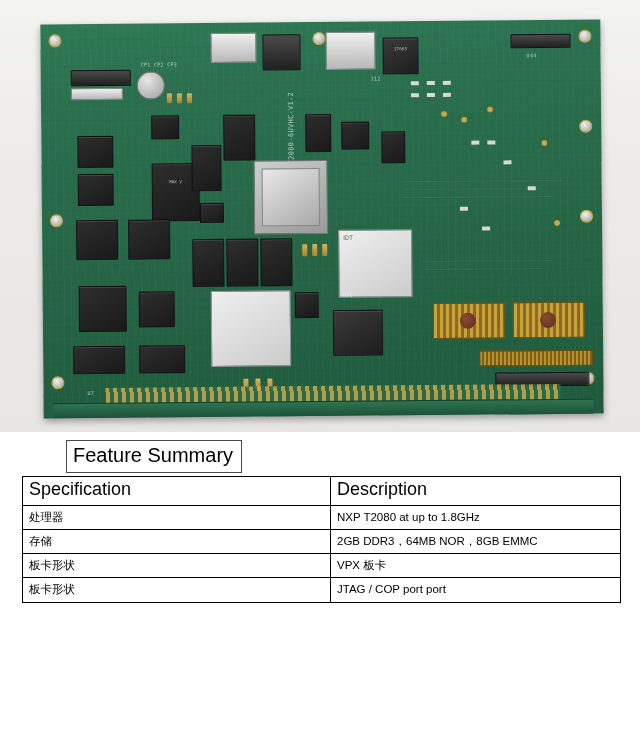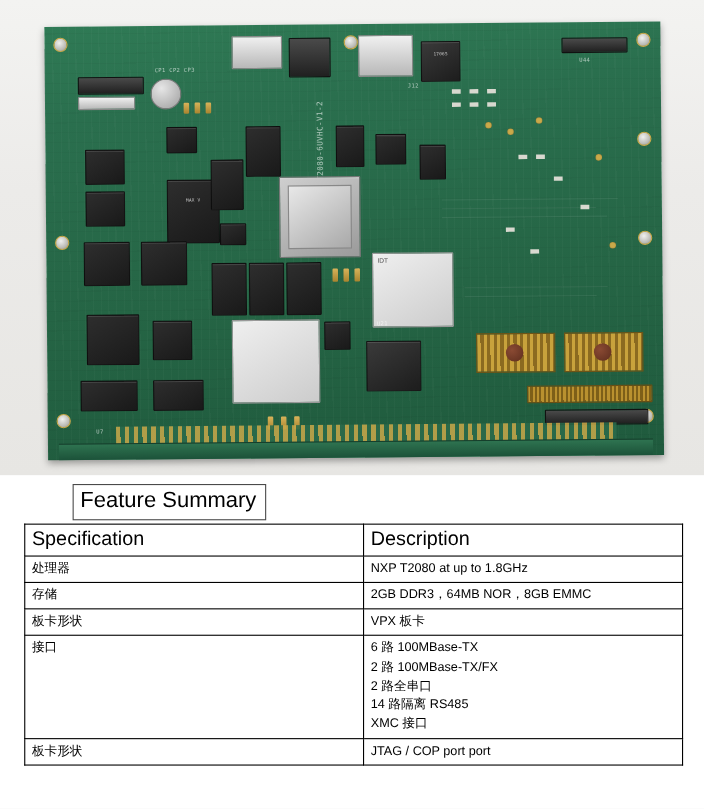--- a/index.html
+++ b/index.html
@@ -349,27 +349,17 @@
     </tr>
     <tr>
       <td>存储</td>
       <td>2GB DDR3，64MB NOR，8GB EMMC</td>
     </tr>
     <tr>
       <td>板卡形状</td>
       <td>VPX 板卡</td>
     </tr>
     <tr>
-      <td>接口</td>
-      <td class="multi-line">
-        <div>6 路 100MBase-TX</div>
-        <div>2 路 100MBase-TX/FX</div>
-        <div>2 路全串口</div>
-        <div>14 路隔离 RS485</div>
-        <div>XMC 接口</div>
-      </td>
-    </tr>
-    <tr>
       <td>板卡形状</td>
       <td>JTAG / COP port port</td>
     </tr>
   </tbody>
 </table>
 
 </body></html>

